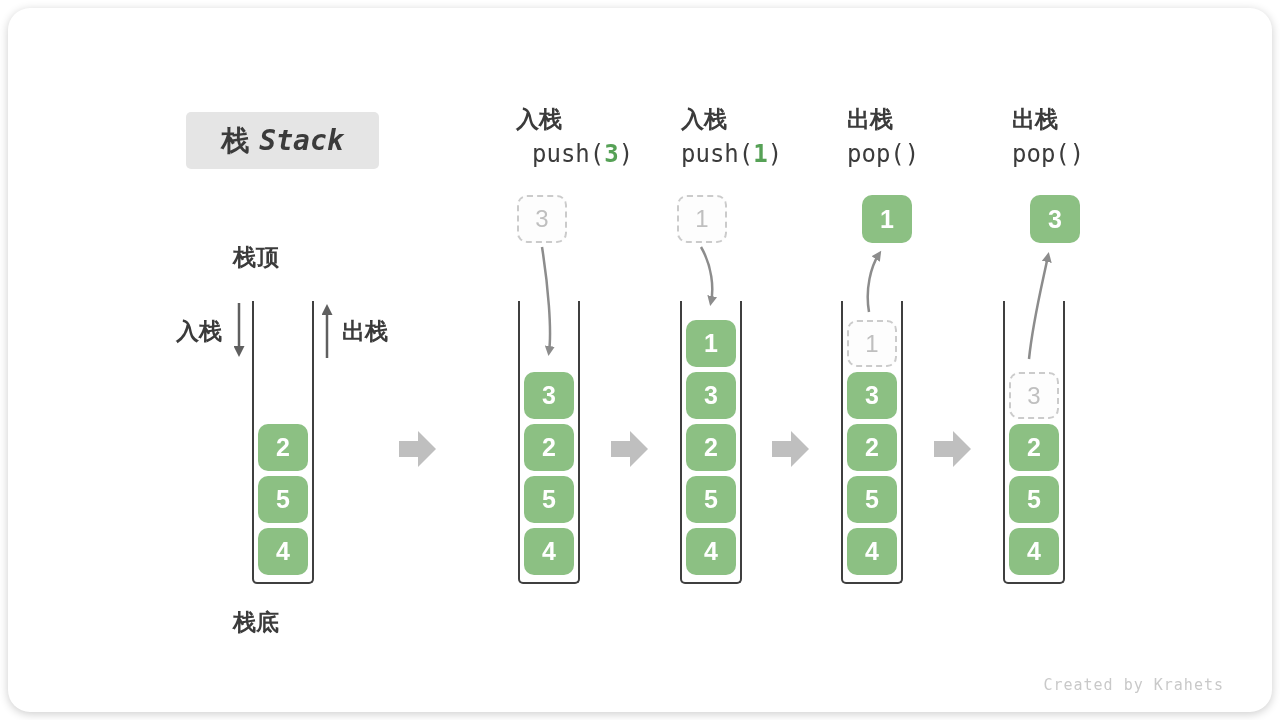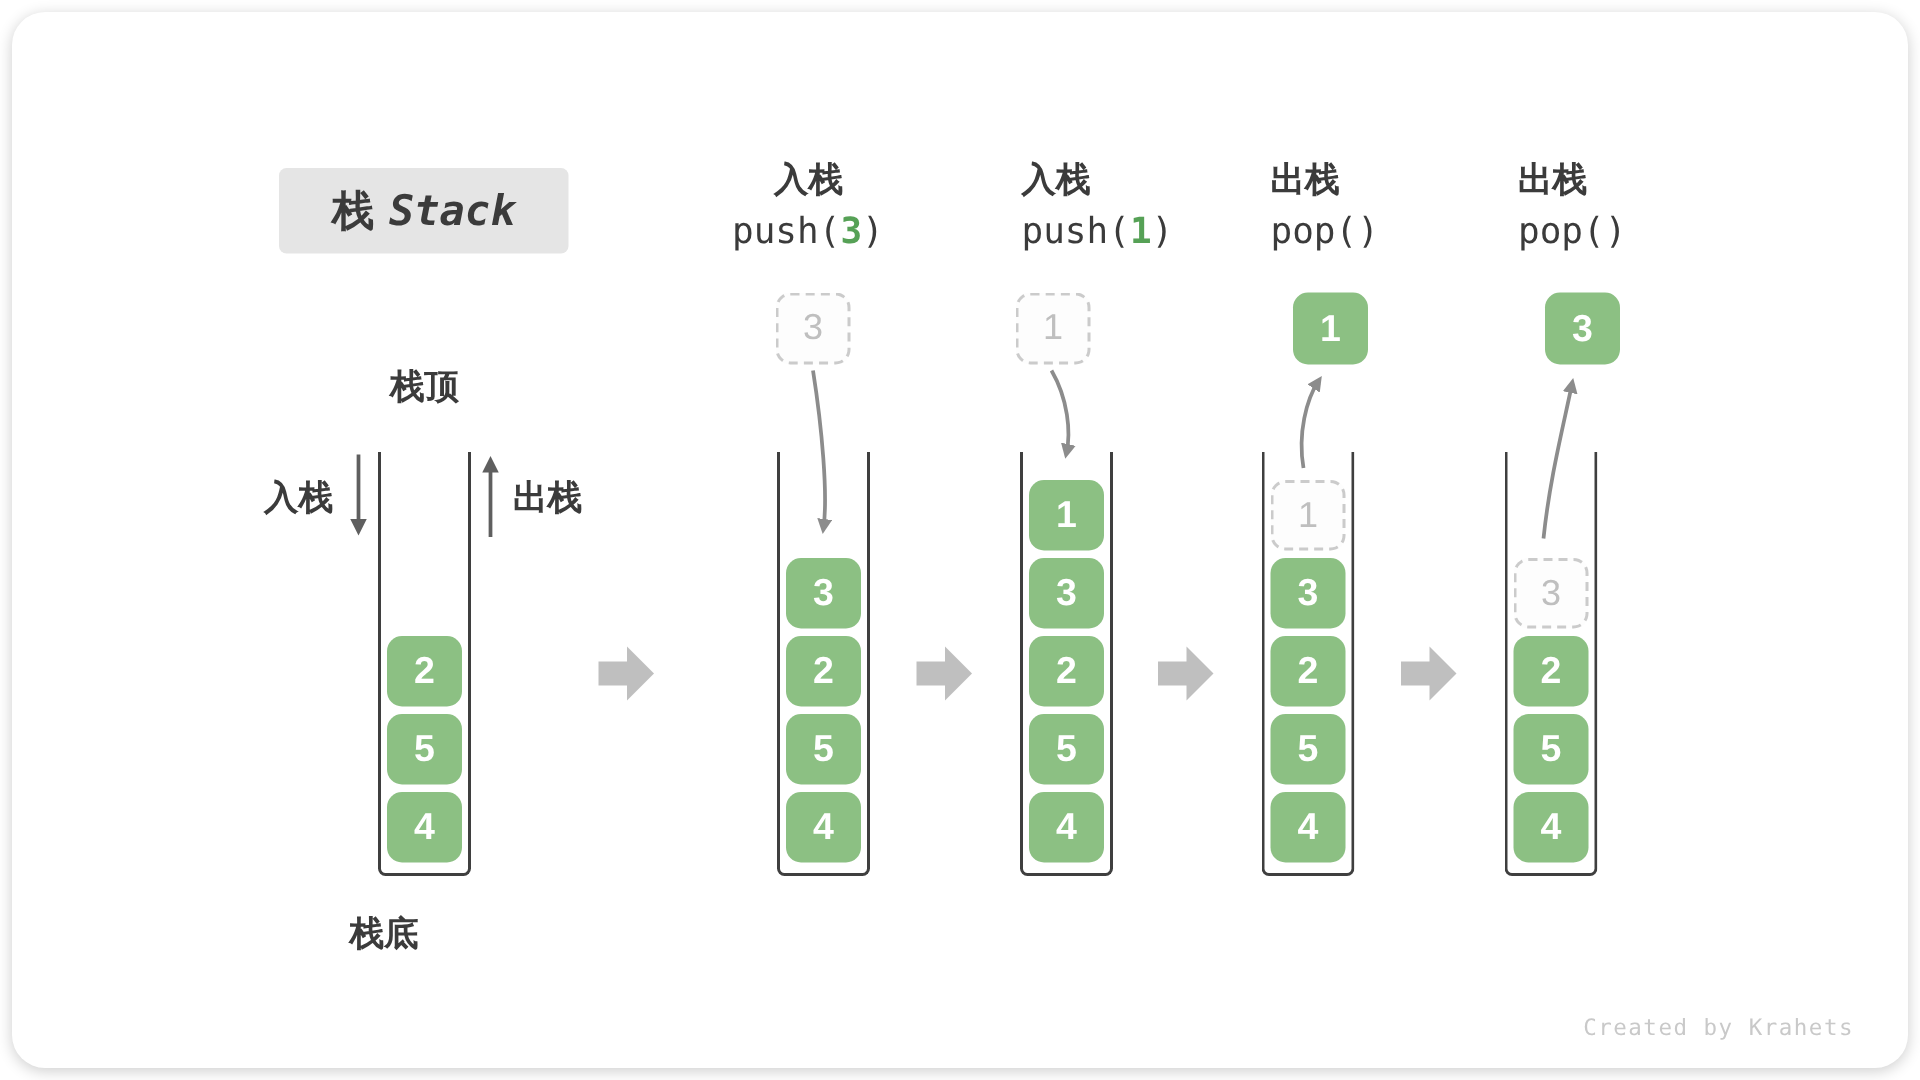--- a/index.html
+++ b/index.html
@@ -40,50 +40,50 @@
   .dashed{background:#FDFDFD;border:2px dashed var(--dash);color:var(--muted);font-weight:400;font-size:24px;}
   .floater{
     position:absolute;top:195px;width:50px;height:48px;border-radius:10px;box-sizing:border-box;
     display:flex;align-items:center;justify-content:center;
   }
   .arrows{position:absolute;left:0;top:0;pointer-events:none;}
   .curve{fill:none;stroke:var(--arrow);stroke-width:2.5px;}
   .straight{fill:none;stroke:var(--arrow-dark);stroke-width:2.5px;}
   .block{fill:var(--block-arrow);}
   .watermark{
-    position:absolute;top:676px;right:44px;font-size:15px;letter-spacing:1px;
+    position:absolute;top:676px;right:56px;font-size:15px;letter-spacing:1px;
     color:var(--watermark);font-family:"DejaVu Sans Mono","Liberation Mono",monospace;
   }
 </style>
 </head>
 <body>
 
 <div id="canvas">
   <div class="card"></div>
 
   <div class="title-box">
     <span>栈</span>
     <span class="mono">Stack</span>
   </div>
 
-  <div class="side-label" style="left:233px;top:243px;width:100px;text-align:center;">栈顶</div>
+  <div class="side-label" style="left:233px;top:243px;width:100px;text-align:left;">栈顶</div>
   <div class="side-label" style="left:233px;top:608px;width:100px;">栈底</div>
   <div class="side-label" style="left:176px;top:317px;">入栈</div>
   <div class="side-label" style="left:342px;top:317px;">出栈</div>
 
   <div class="stack-box" style="left:252px;">
     <div class="cells">
         <div class="cellbase solid">2</div>
         <div class="cellbase solid">5</div>
         <div class="cellbase solid">4</div>
       </div>
   </div>
 
   <div class="stage-label" style="left:516px;">入栈</div>
-  <div class="stage-code" style="left:488px;"><span>push(</span><span class="arg">3</span><span>)</span></div>
+  <div class="stage-code" style="left:532px;"><span>push(</span><span class="arg">3</span><span>)</span></div>
   <div class="floater dashed" style="left:517px;">3</div>
   <div class="stack-box" style="left:518px;">
     <div class="cells">
         <div class="cellbase solid">3</div>
         <div class="cellbase solid">2</div>
         <div class="cellbase solid">5</div>
         <div class="cellbase solid">4</div>
       </div>
   </div>
 

